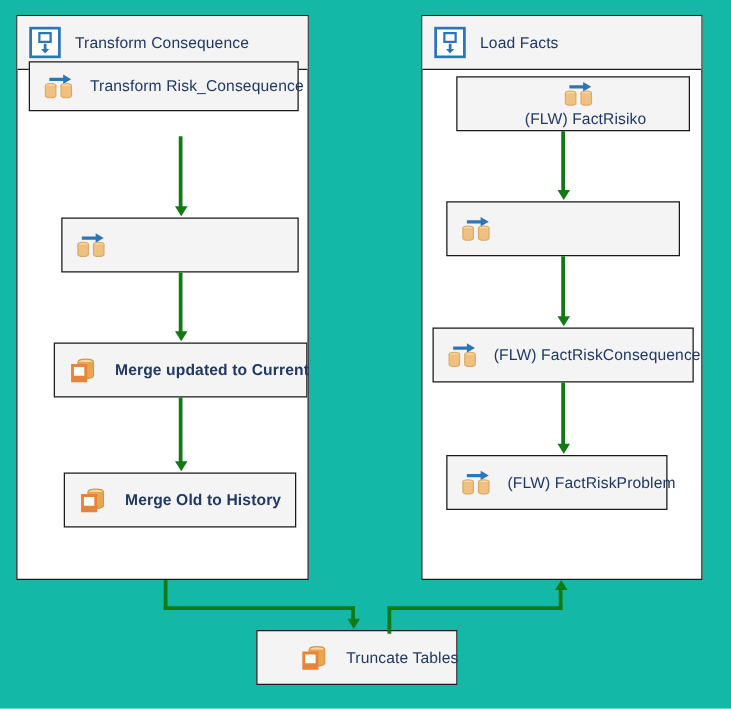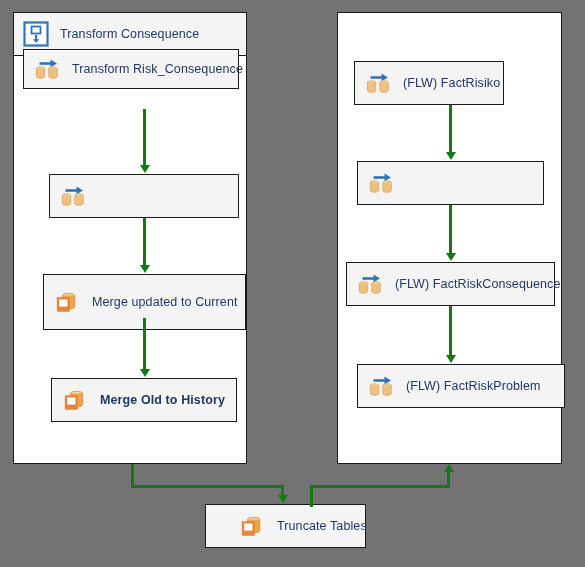--- a/index.html
+++ b/index.html
@@ -7,21 +7,21 @@
     padding: 0;
     background: #ffffff;
   }
   body {
     font-family: "Liberation Sans", sans-serif;
   }
   #canvas {
     position: relative;
     width: 585px;
     height: 567px;
-    background: #737373;
+    background: #14b8a6;
     overflow: hidden;
   }
 
   
   .container {
     position: absolute;
     background: #ffffff;
     border: 1px solid #1a1a1a;
     box-sizing: border-box;
   }
@@ -134,21 +134,21 @@
           <path d="M5.5 7.5 L18 7.5" stroke="#2e75b6" stroke-width="2.6" fill="none"></path>
           <polygon points="16.5,3.6 23,7.4 16.5,11.2" fill="#2e75b6"></polygon>
           <ellipse cx="6.5" cy="12.6" rx="4.2" ry="1.8" fill="#f7d9a8" stroke="#d9a860" stroke-width="0.9"></ellipse>
           <path d="M2.3 12.6 L2.3 20.4 a4.2 1.8 0 0 0 8.4 0 L10.7 12.6" fill="#f0c080" stroke="#d9a860" stroke-width="0.9"></path>
           <ellipse cx="19" cy="12.6" rx="4.2" ry="1.8" fill="#f7d9a8" stroke="#d9a860" stroke-width="0.9"></ellipse>
           <path d="M14.8 12.6 L14.8 20.4 a4.2 1.8 0 0 0 8.4 0 L23.2 12.6" fill="#f0c080" stroke="#d9a860" stroke-width="0.9"></path>
         </svg>
       </span>
     </div>
 
-    <div class="task" style="left:29px; top:261px; width:203px; height:56px;">
+    <div class="task" style="left:29px; top:261px; width:203px; height:44px;font-weight:bold;">
       <span class="icon">
         <svg width="28" height="26" viewBox="0 0 28 26">
           <ellipse cx="14.6" cy="6.6" rx="6.2" ry="2.3" fill="#f7d9a8" stroke="#d9943c" stroke-width="0.9"></ellipse>
           <path d="M8.4 6.6 L8.4 17.6 a6.2 2.3 0 0 0 12.4 0 L20.8 6.6" fill="#e8a552" stroke="#d9943c" stroke-width="0.9"></path>
           <path d="M4 9.4 L14.6 9.4 L14.6 21.6 L4 21.6 Z" fill="#ffffff" stroke="#e8833a" stroke-width="2.3"></path>
           <path d="M4 17.6 L14.6 17.6 L14.6 21.6 L4 21.6 Z" fill="#e8833a"></path>
         </svg>
       </span>
       <span class="task-label">Merge updated to Current</span>
     </div>
@@ -170,22 +170,33 @@
 
     <div class="seg seg-v" style="left:129px; top:205px; height:48px;"></div>
     <div class="arrow arrow-down" style="left:125.5px; top:252px;"></div>
 
     <div class="seg seg-v" style="left:129px; top:305px; height:52px;"></div>
     <div class="arrow arrow-down" style="left:125.5px; top:356px;"></div>
   </div>
 
   <div class="container" style="left:337px; top:12px; width:225px; height:452px;">
 
-
-    <div class="task" style="left:16px; top:48px; width:150px; height:44px;">
+    <div class="container-header">
+      <span class="icon">
+        <svg width="26" height="26" viewBox="0 0 26 26">
+          <rect x="1.5" y="1.5" width="23" height="23" fill="#ffffff" stroke="#2e75b6" stroke-width="2.2"></rect>
+          <rect x="8.5" y="5.5" width="9" height="7" fill="#ffffff" stroke="#2e75b6" stroke-width="1.8"></rect>
+          <rect x="12" y="14" width="2.2" height="5" fill="#2e75b6"></rect>
+          <polygon points="9.8,18.2 16.4,18.2 13.1,21.8" fill="#2e75b6"></polygon>
+        </svg>
+      </span>
+      <span class="container-title">Load Facts</span>
+    </div>
+
+    <div class="task" style="left:27px; top:48px; width:187px; height:44px;flex-direction:column;">
       <span class="icon">
         <svg width="28" height="26" viewBox="0 0 28 26">
           <path d="M5.5 7.5 L18 7.5" stroke="#2e75b6" stroke-width="2.6" fill="none"></path>
           <polygon points="16.5,3.6 23,7.4 16.5,11.2" fill="#2e75b6"></polygon>
           <ellipse cx="6.5" cy="12.6" rx="4.2" ry="1.8" fill="#f7d9a8" stroke="#d9a860" stroke-width="0.9"></ellipse>
           <path d="M2.3 12.6 L2.3 20.4 a4.2 1.8 0 0 0 8.4 0 L10.7 12.6" fill="#f0c080" stroke="#d9a860" stroke-width="0.9"></path>
           <ellipse cx="19" cy="12.6" rx="4.2" ry="1.8" fill="#f7d9a8" stroke="#d9a860" stroke-width="0.9"></ellipse>
           <path d="M14.8 12.6 L14.8 20.4 a4.2 1.8 0 0 0 8.4 0 L23.2 12.6" fill="#f0c080" stroke="#d9a860" stroke-width="0.9"></path>
         </svg>
       </span>
@@ -212,21 +223,21 @@
           <polygon points="16.5,3.6 23,7.4 16.5,11.2" fill="#2e75b6"></polygon>
           <ellipse cx="6.5" cy="12.6" rx="4.2" ry="1.8" fill="#f7d9a8" stroke="#d9a860" stroke-width="0.9"></ellipse>
           <path d="M2.3 12.6 L2.3 20.4 a4.2 1.8 0 0 0 8.4 0 L10.7 12.6" fill="#f0c080" stroke="#d9a860" stroke-width="0.9"></path>
           <ellipse cx="19" cy="12.6" rx="4.2" ry="1.8" fill="#f7d9a8" stroke="#d9a860" stroke-width="0.9"></ellipse>
           <path d="M14.8 12.6 L14.8 20.4 a4.2 1.8 0 0 0 8.4 0 L23.2 12.6" fill="#f0c080" stroke="#d9a860" stroke-width="0.9"></path>
         </svg>
       </span>
       <span class="task-label">(FLW) FactRiskConsequence</span>
     </div>
 
-    <div class="task" style="left:19px; top:351px; width:208px; height:44px;">
+    <div class="task" style="left:19px; top:351px; width:177px; height:44px;">
       <span class="icon">
         <svg width="28" height="26" viewBox="0 0 28 26">
           <path d="M5.5 7.5 L18 7.5" stroke="#2e75b6" stroke-width="2.6" fill="none"></path>
           <polygon points="16.5,3.6 23,7.4 16.5,11.2" fill="#2e75b6"></polygon>
           <ellipse cx="6.5" cy="12.6" rx="4.2" ry="1.8" fill="#f7d9a8" stroke="#d9a860" stroke-width="0.9"></ellipse>
           <path d="M2.3 12.6 L2.3 20.4 a4.2 1.8 0 0 0 8.4 0 L10.7 12.6" fill="#f0c080" stroke="#d9a860" stroke-width="0.9"></path>
           <ellipse cx="19" cy="12.6" rx="4.2" ry="1.8" fill="#f7d9a8" stroke="#d9a860" stroke-width="0.9"></ellipse>
           <path d="M14.8 12.6 L14.8 20.4 a4.2 1.8 0 0 0 8.4 0 L23.2 12.6" fill="#f0c080" stroke="#d9a860" stroke-width="0.9"></path>
         </svg>
       </span>

